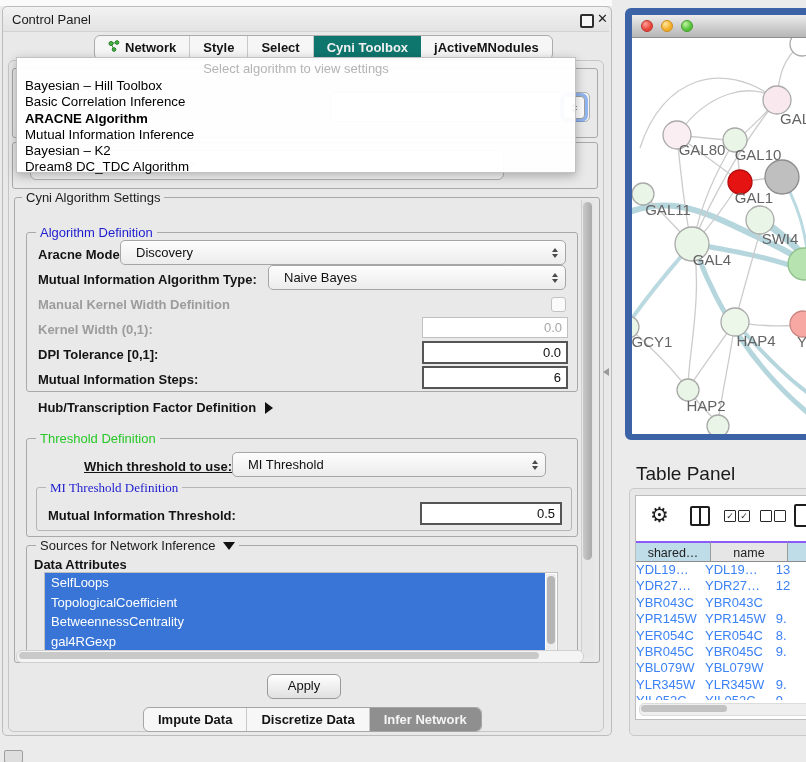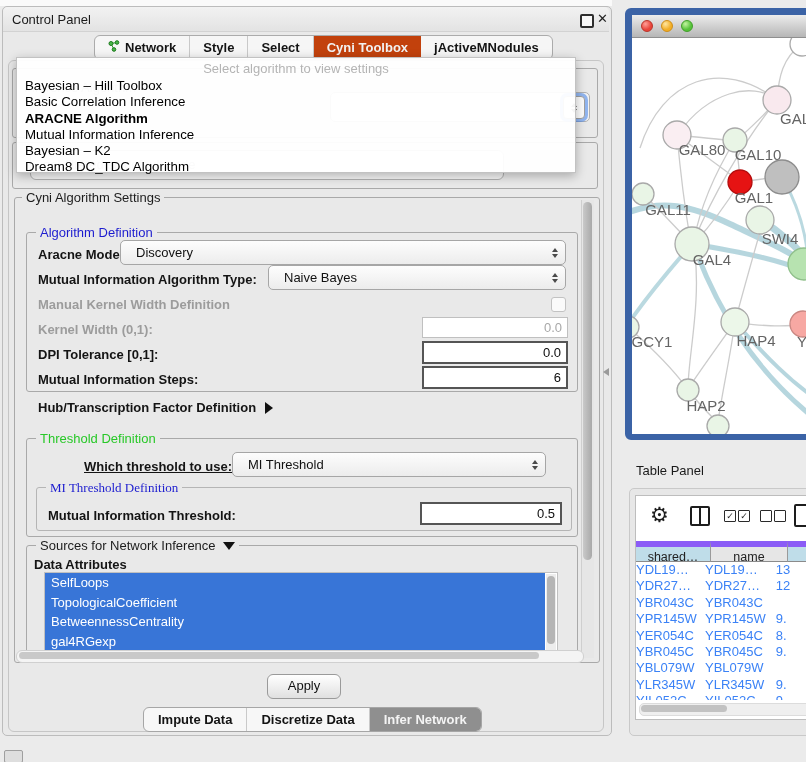--- a/index.html
+++ b/index.html
@@ -15,21 +15,21 @@
                border-bottom:1px solid #d2d2d2;border-radius:5px 5px 0 0;}
   .cp-title{left:12px;top:12px;font-size:13px;color:#1a1a1a;}
   .float-icon{left:580px;top:14px;width:10px;height:10px;border:2px solid #2e2e2e;border-radius:2px;background:#f8f8f8;}
   .close-icon{left:597px;top:11px;font-size:13px;font-weight:bold;color:#1e1e1e;}
 
   
   .tabstrip{left:94px;top:35px;height:23px;display:flex;background:#f6f6f6;border:1px solid #ababab;border-radius:6px;overflow:hidden;}
   .tab{display:flex;align-items:center;gap:5px;padding:0 13px;font-size:13px;font-weight:bold;color:#141414;
        border-right:1px solid #c9c9c9;line-height:23px;white-space:nowrap;}
   .tab:last-child{border-right:none;}
-  .tab.sel{background:#c2410c;color:#f2f2f2;border-right:none;text-align:right;}
+  .tab.sel{background:#0f766e;color:#f2f2f2;border-right:none;text-align:right;}
 
   .cp-content{left:8px;top:60px;width:594px;height:670px;background:#e9e9e9;border:1px solid #c6c6c6;border-radius:6px;}
 
   
   .ghost-group1{left:12px;top:68px;width:584px;height:68px;border:1px solid #c6c6c6;border-radius:3px;z-index:1;}
   .ghost-label1{left:24px;top:80px;font-size:13px;color:#8c8c8c;z-index:1;}
   .ghost-combo1{left:330px;top:92px;width:258px;height:28px;background:#f3f3f3;border:1px solid #b0b0b0;border-radius:5px;z-index:1;}
   .stepper-ring{position:absolute;right:4px;top:3px;width:20px;height:21px;background:#fdfdfd;border:1px solid #9f9f9f;
                 border-radius:4px;box-shadow:0 0 0 3px rgba(92,148,236,.65);display:flex;flex-direction:column;align-items:center;justify-content:center;}
   .ghost-group2{left:12px;top:142px;width:584px;height:45px;border:1px solid #c6c6c6;border-radius:3px;z-index:1;}
@@ -107,31 +107,31 @@
   .net-titlebar{height:22px;background:linear-gradient(#ececec,#b6b6b6);border-bottom:1px solid #8f8f8f;position:relative;}
   .tl{position:absolute;top:5px;width:12px;height:12px;border-radius:50%;}
   .tl.red{left:9px;background:radial-gradient(circle at 35% 30%,#ff9f97,#e8443a 60%);border:1px solid #b93328;box-sizing:border-box;}
   .tl.yellow{left:29px;background:radial-gradient(circle at 35% 30%,#ffe6a0,#f2ae26 60%);border:1px solid #cf8d16;box-sizing:border-box;}
   .tl.green{left:49px;background:radial-gradient(circle at 35% 30%,#c2f3a0,#56c23a 60%);border:1px solid #3f9e27;box-sizing:border-box;}
   .net-canvas{position:relative;width:100%;height:396px;overflow:hidden;background:#fff;}
   #net-svg{position:absolute;left:0;top:0;}
   #net-nodes text{font-family:"Liberation Sans","DejaVu Sans",sans-serif;font-size:15px;fill:#646464;}
 
   
-  .tp-title{left:636px;top:463px;font-size:13px;color:#1a1a1a;}
+  .tp-title{left:636px;top:463px;font-size:19px;color:#1a1a1a;}
   .tp-frame{left:629px;top:488px;width:200px;height:246px;background:#e7e7e7;border:1px solid #c9c9c9;border-radius:5px;}
   .tp-box{left:635px;top:495px;width:195px;height:223px;background:#fff;border:1px solid #bdbdbd;overflow:hidden;}
   .tp-toolbar{position:absolute;left:0;top:0;width:100%;height:42px;}
   .gear-ic{position:absolute;left:14px;top:7px;font-size:21px;color:#1d1d1d;}
   .cols-ic{position:absolute;left:54px;top:10px;width:16px;height:16px;border:2px solid #1d1d1d;border-radius:2px;}
   .cols-ic:after{content:"";position:absolute;left:6.5px;top:0;width:2px;height:100%;background:#1d1d1d;}
   .cbx{position:absolute;top:14px;width:10px;height:10px;border:1.6px solid #2a2a2a;border-radius:1px;font-size:9px;line-height:10px;text-align:center;color:#2a2a2a;font-weight:bold;}
   .page-ic{position:absolute;left:158px;top:8px;width:15px;height:19px;border:2px solid #1d1d1d;border-radius:2px;background:#fff;}
   .tp-header{position:absolute;left:0;top:45px;height:21px;display:flex;font-size:12.5px;color:#222;}
-  .hc{box-sizing:border-box;border-right:1px solid #9a9a9a;border-top:6px solid #8b5cf6;border-bottom:1px solid #8b8b8b;
+  .hc{box-sizing:border-box;border-right:1px solid #9a9a9a;border-top:2px solid #8b5cf6;border-bottom:1px solid #8b8b8b;
       text-align:center;line-height:20px;}
   .hc.c0{width:75px;background:#bfdde9;}
   .hc.c1{width:77px;background:#e6e6e6;}
   .hc.c2{width:60px;background:#bfdde9;}
   .tp-rows{position:absolute;left:0;top:66px;width:100%;height:138px;overflow:hidden;}
   .trow{display:flex;height:16.4px;}
   .tcell{box-sizing:border-box;font-size:13px;color:#3b82f6;line-height:16.4px;white-space:nowrap;overflow:hidden;}
   .tcell.c0{width:75px;} .tcell.c1{width:77px;} .tcell.c2{width:60px;}
   .tp-hscroll{position:absolute;left:3px;top:207px;width:178px;height:11px;background:#efefef;border-radius:5px;border:1px solid #dcdcdc;}
   .tp-hthumb{position:absolute;left:1px;top:1px;width:86px;height:7px;background:#c2c2c2;border-radius:4px;}

